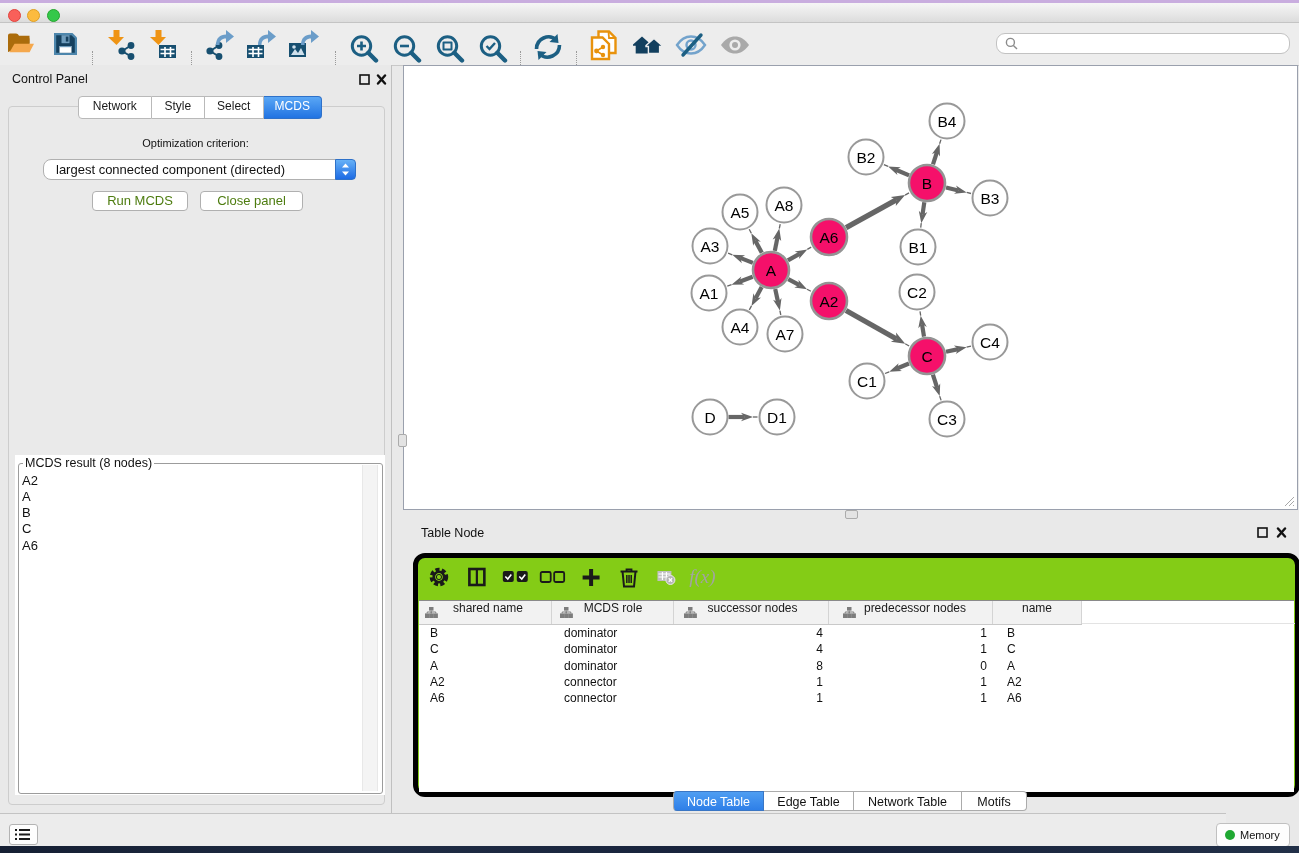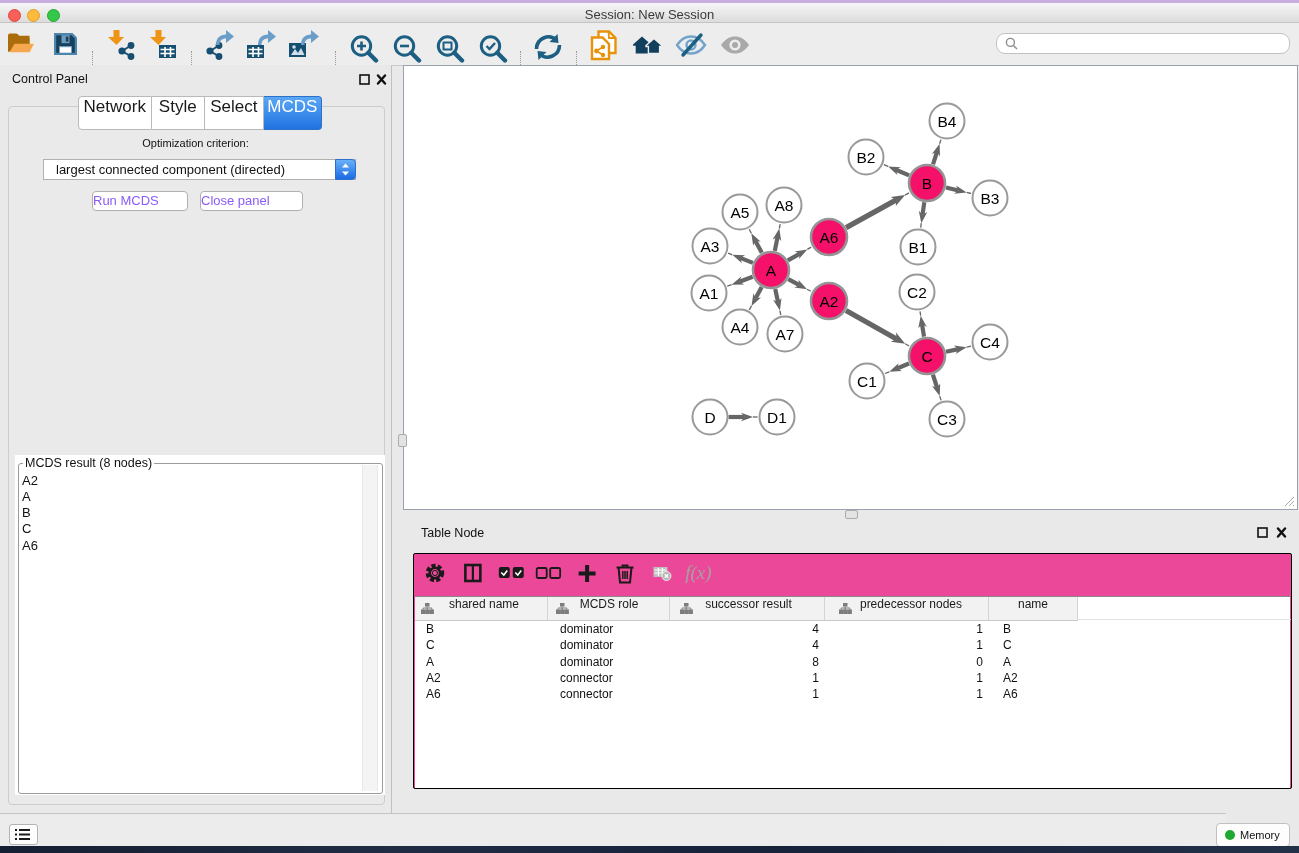--- a/index.html
+++ b/index.html
@@ -15,68 +15,67 @@
 .tl.g{left:47px;background:#34c84a;border:0.5px solid #25a52f}
 .wtitle{width:100%;text-align:center;top:3px;font-size:13px;color:#3a3a3a;line-height:18px}
 .toolbar{left:0;top:23px;width:1299px;height:42px;background:#ededed;border-bottom:1px solid #c9c9c9}
 .tsep{top:28px;width:0;height:32px;border-left:1px dotted #9a9a9a}
 .search{left:996px;top:10px;width:292px;height:19px;background:#fff;border:1px solid #c2c2c2;border-radius:9px}
 .search svg{position:absolute;left:8px;top:3px}
 
 .cpanel{left:0;top:65px;width:391px;height:748px;background:#e9e9e9;border-right:1px solid #c0c0c0}
 .ptitle{font-size:12.5px;color:#111}
 .tabwrap{left:8px;top:40.5px;width:375px;height:697px;border:1px solid #cdcdcd;border-radius:4px;background:#eaeaea}
-.seg{top:31px;height:34px;display:flex;font-size:17px;line-height:19px;text-align:center}
+.seg{top:31px;height:23px;display:flex;font-size:12px;line-height:19px;text-align:center}
 .seg div{background:#fff;border:1px solid #b9b9b9;border-left:none;color:#1a1a1a}
 .seg div:first-child{border-left:1px solid #b9b9b9;border-radius:4px 0 0 4px}
 .seg div:last-child{border-radius:0 4px 4px 0}
 .seg .sel{background:linear-gradient(#5aa7f5,#2173e2);border-color:#2e71c9;color:#fff}
 .optlabel{left:0;top:72px;width:391px;text-align:center;font-size:11px;color:#111}
-.combo{left:43px;top:94px;width:311px;height:19px;background:#fff;border:1px solid #b0b0b0;border-radius:0;font-size:13px;line-height:19px;color:#111}
+.combo{left:43px;top:94px;width:311px;height:19px;background:#fff;border:1px solid #b0b0b0;border-radius:8px;font-size:13px;line-height:19px;color:#111}
 .combo span{position:absolute;left:12px;top:0;white-space:nowrap}
 .combo .cap{position:absolute;right:-1px;top:-1px;width:19px;height:19px;background:linear-gradient(#66b1f7,#1d6be4);border:1px solid #2e71c9;border-radius:0 4px 4px 0}
-.btn{top:126px;height:18px;background:#fff;border:1px solid #b0b0b0;border-radius:4px;font-size:13px;line-height:18px;color:#8b5cf6}
+.btn{top:126px;height:18px;background:#fff;border:1px solid #b0b0b0;border-radius:4px;font-size:13px;line-height:18px;text-align:center;color:#4d7c0f}
 
 .fswhite{left:15px;top:390px;width:370px;height:340px;background:#fff}
 .fsline{left:18px;top:398px;width:363px;height:329px;border:1px solid #9c9c9c;border-radius:3px}
 .fsleg{left:23px;top:391px;font-size:12.5px;color:#111;background:#fff;padding:0 2px}
 .fslist{left:22px;top:407.5px;font-size:13px;line-height:16.3px;color:#111}
 .fsscroll{left:362px;top:400px;width:14px;height:326px;background:#f4f4f4;border-left:1px solid #e8e8e8;border-right:1px solid #e8e8e8}
 
 .statusbar{left:0;top:813px;width:1226px;height:33px;background:#ececec;border-top:1px solid #c3c3c3}
 .menubtn{left:9px;top:10px;width:27px;height:19px;background:#fdfdfd;border:1px solid #b3b3b3;border-radius:3px}
 .membtn{left:1216px;top:9px;width:72px;height:22px;background:#fdfdfd;border:1px solid #c0c0c0;border-radius:4px;font-size:11px;line-height:22px;color:#111}
 .deskBot{left:0;top:846px;width:1299px;height:7px;background:linear-gradient(90deg,#151f33,#1f2c44 30%,#16213a 60%,#223048)}
 
 .netwin{left:403px;top:65px;width:895px;height:445px;background:#fff;border:1px solid #9aa0ad;box-sizing:border-box}
 .nettb{left:0;top:0;width:100%;height:21px;background:linear-gradient(#f4f4f4,#d9d9d9);border-bottom:1px solid #b6b6b6}
 .ntl{width:10.5px;height:10.5px;border-radius:50%;top:5px}
 .grip{right:2px;bottom:2px;width:12px;height:12px}
 
 .tpanel{left:405px;top:519px;width:894px;height:294px}
 .tptitle{left:16px;top:7px;font-size:12.5px;color:#111}
-.tbox{left:8px;top:34px;width:877px;height:234px;background:#ec4899;border:1px solid #000000;border-radius:2px}
+.tbox{left:8px;top:34px;width:877px;height:234px;background:#84cc16;border:5px solid #000000;border-radius:12px}
 .ttool{left:0;top:0;width:100%;height:39px}
 .tblarea{left:1px;top:42px;width:875px;height:191px;background:#fff;border-top:1px solid #8a8a8a}
 .thead{left:0;top:0;height:23px;background:#f2f2f2;border-bottom:1px solid #c9c9c9;font-size:12px;color:#1a1a1a}
 .thc{position:absolute;top:0;height:23px;line-height:23px;text-align:center;border-right:1px solid #d4d4d4}
 .tabs2{left:268px;top:272px;height:20px;display:flex;font-size:12.5px;line-height:20px;text-align:center}
 .tabs2 div{background:#fff;border:1px solid #ababab;border-left:none;color:#111}
 .tabs2 div:first-child{border-left:1px solid #ababab;border-radius:4px 0 0 4px}
 .tabs2 div:last-child{border-radius:0 4px 4px 0}
 .tabs2 .sel{background:linear-gradient(#4f9ef2,#2e7fe8);border-color:#3a76c4;color:#fff}
 </style>
 </head>
 <body>
 <div class="abs deskTop"></div>
 <div class="abs titlebar">
  <div class="abs tl r"></div>
     <div class="abs tl y"></div>
     <div class="abs tl g"></div>
- <div class="abs wtitle">Session: New Session</div>
 </div>
 <div class="abs toolbar">
 <svg class="abs" style="left:4px;top:4px" width="1292" height="36" viewBox="0 0 1292 36">
 <defs>
 <g id="mag">
           <circle cx="14" cy="13" r="9.2" fill="none" stroke="#1c5f83" stroke-width="3"></circle>
           <path d="M20.8 19.8L28.5 27.5" stroke="#1c5f83" stroke-width="4.4" stroke-linecap="round"></path>
         </g>
 <g id="share">
           <circle cx="4" cy="7" r="3.6"></circle>
@@ -421,21 +420,21 @@
               <rect x="4.2" y="6.4" width="4.5" height="4.6"></rect>
               <rect x="8.4" y="6.4" width="4.5" height="4.6"></rect>
               <path d="M6.2 3.6v2.8M2.2 6.4V5h8.6v1.4M6.2 5v1.4" stroke="#7d7d7d" stroke-width="1" fill="none"></path>
             </g>
      <use href="#oc1" x="135"></use>
             <use href="#oc1" x="259"></use>
             <use href="#oc1" x="418"></use>
     </svg>
     <span class="abs" style="left:0px;width:138px;text-align:center">shared name</span>
     <span class="abs" style="left:133px;width:122px;text-align:center">MCDS role</span>
-    <span class="abs" style="left:255px;width:157px;text-align:center">successor result</span>
+    <span class="abs" style="left:255px;width:157px;text-align:center">successor nodes</span>
     <span class="abs" style="left:414px;width:164px;text-align:center">predecessor nodes</span>
     <span class="abs" style="left:574px;width:88px;text-align:center">name</span>
    </div>
    <div class="abs" style="top:25px;left:0;width:100%;font-size:12px;color:#111">
     <div style="height:16.3px;position:relative">
             <span class="abs" style="left:11px">B</span>
             <span class="abs" style="left:145px">dominator</span>
             <span class="abs" style="left:255px;width:149px;text-align:right">4</span>
             <span class="abs" style="left:410px;width:158px;text-align:right">1</span>
             <span class="abs" style="left:588px">B</span>
@@ -464,13 +463,19 @@
     <div style="height:16.3px;position:relative">
             <span class="abs" style="left:11px">A6</span>
             <span class="abs" style="left:145px">connector</span>
             <span class="abs" style="left:255px;width:149px;text-align:right">1</span>
             <span class="abs" style="left:410px;width:158px;text-align:right">1</span>
             <span class="abs" style="left:588px">A6</span>
           </div>
    </div>
   </div>
  </div>
+ <div class="abs tabs2">
+  <div class="sel" style="width:89px">Node Table</div>
+      <div style="width:89px">Edge Table</div>
+      <div style="width:107px">Network Table</div>
+      <div style="width:64px">Motifs</div>
+ </div>
 </div>
 
 </body></html>

